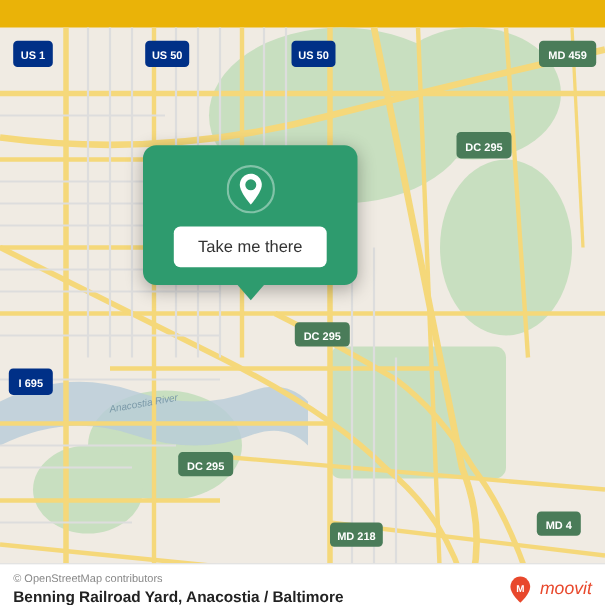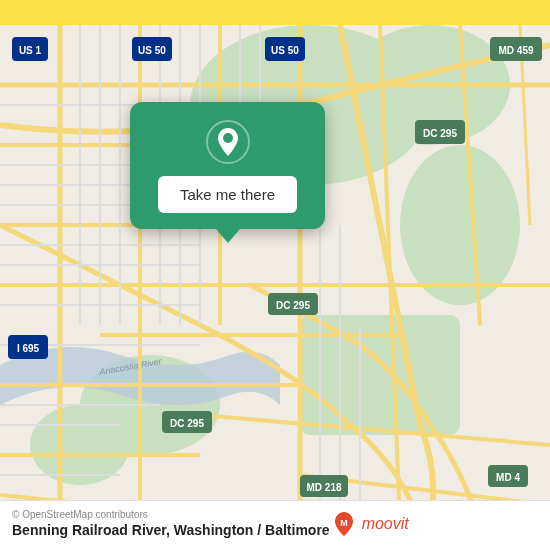--- a/index.html
+++ b/index.html
@@ -9,35 +9,35 @@
       height: 550px;
       overflow: hidden;
       font-family: Arial, sans-serif;
       position: relative;
     }
 
     #map-container {
       width: 550px;
       height: 550px;
       position: relative;
-      background-color: #fde047;
+      background-color: #eab308;
       overflow: hidden;
     }
 
     
     #map-svg {
       position: absolute;
       top: 0; left: 0;
       width: 100%; height: 100%;
     }
 
     
     #popup {
       position: absolute;
-      top: 102px;
+      top: 132px;
       left: 130px;
       width: 195px;
       background: #2e9b6e;
       border-radius: 12px;
       padding: 18px 16px 16px 16px;
       display: flex;
       flex-direction: column;
       align-items: center;
       box-shadow: 0 4px 16px rgba(0,0,0,0.3);
       z-index: 10;
@@ -73,23 +73,24 @@
       border-top: 14px solid #2e9b6e;
     }
 
     
     #bottom-bar {
       position: absolute;
       bottom: 0;
       left: 0;
       width: 100%;
       background: white;
-      padding: 8px 12px 12px 12px;
+      padding: 8px 12px 0 12px;
       display: flex;
       align-items: center;
+      justify-content: space-between;
       border-top: 1px solid #ddd;
       z-index: 20;
     }
 
     #bottom-left {
       display: flex;
       flex-direction: column;
     }
 
     #copyright-text {
@@ -229,21 +230,21 @@
       <path d="M22 8 C16 8 12 13 12 18 C12 25 22 36 22 36 C22 36 32 25 32 18 C32 13 28 8 22 8 Z" fill="white"></path>
       <circle cx="22" cy="18" r="5" fill="#2e9b6e"></circle>
     </svg>
 
     <button id="popup-button">Take me there</button>
   </div>
 
   <div id="bottom-bar">
     <div id="bottom-left">
       <span id="copyright-text">© OpenStreetMap contributors</span>
-      <span id="location-name">Benning Railroad River, Washington / Baltimore</span>
+      <span id="location-name">Benning Railroad Yard, Anacostia / Baltimore</span>
     </div>
     <div id="moovit-logo">
 
       <svg id="moovit-icon" viewBox="0 0 28 28" xmlns="http://www.w3.org/2000/svg">
         <path d="M14 2 C9 2 5 6.5 5 11.5 C5 18 14 26 14 26 C14 26 23 18 23 11.5 C23 6.5 19 2 14 2 Z" fill="#e8482c"></path>
         <text x="14" y="16" text-anchor="middle" fill="white" font-size="9" font-weight="bold">M</text>
       </svg>
       <span id="moovit-text">moovit</span>
     </div>
   </div>

